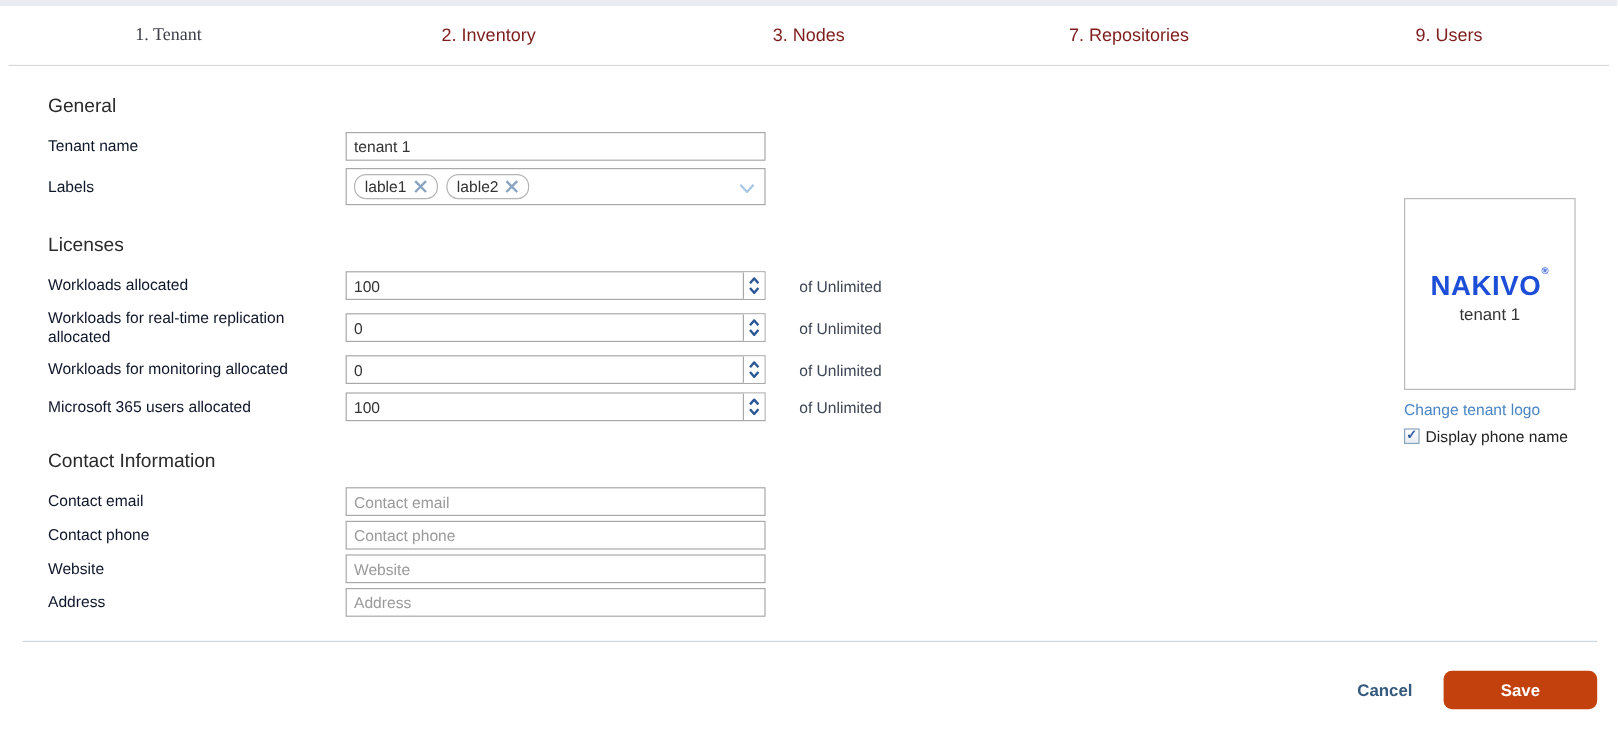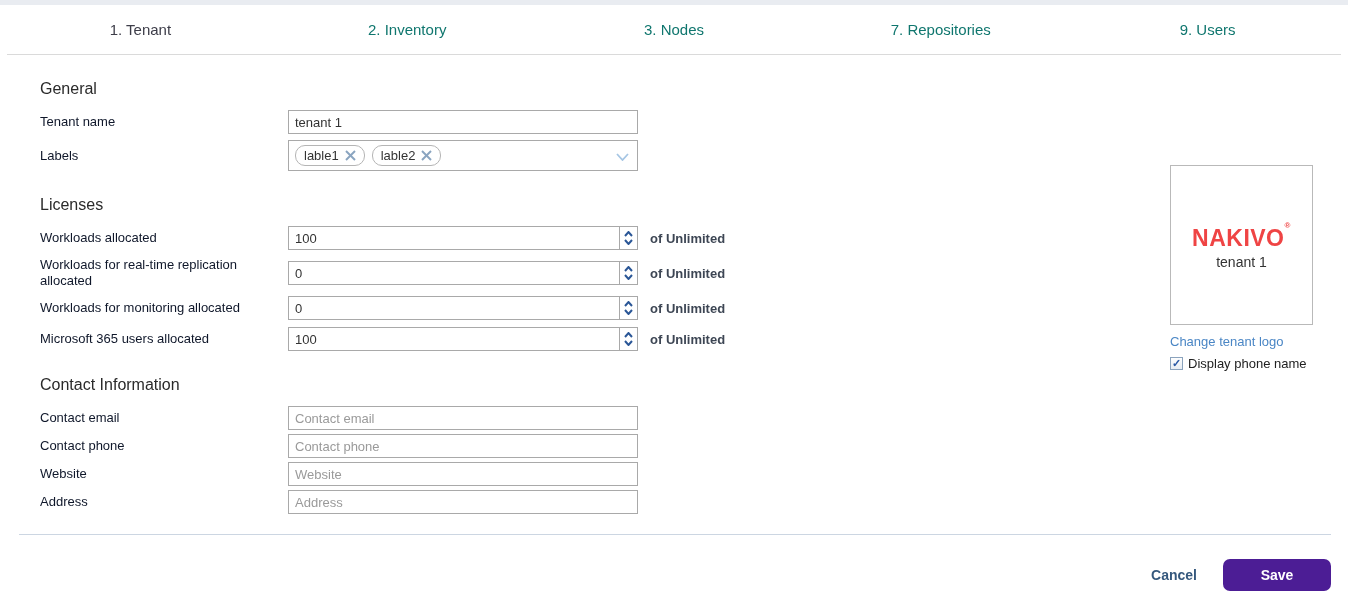--- a/index.html
+++ b/index.html
@@ -3,71 +3,71 @@
 <meta charset="utf-8">
 <style>
   * { margin:0; padding:0; box-sizing:border-box; }
   html,body { width:1348px; height:610px; background:#ffffff; overflow:hidden;
               font-family:"Liberation Sans", sans-serif; }
   .topstrip { height:5px; background:#e9ecf1; }
 
   
   .tabbar { display:flex; height:50px; align-items:center; margin:0 7px;
             border-bottom:1px solid #dadada; }
-  .tab { flex:1; text-align:center; font-size:15px; color:#0f766e; cursor:pointer; }
-  .tab.active { color:#3d3d49; }
+  .tab { flex:1; text-align:center; font-size:15px; color:#7f1d1d; cursor:pointer; }
+  .tab.active { color:#3d3d49;font-family:Liberation Serif, serif; }
 
   
   .main { padding-left:40px; position:relative; }
   .section-title { font-size:16px; font-weight:400; color:#2a2a2a; margin:25px 0 12px 0; }
   .row { display:flex; align-items:center; margin-bottom:6px; }
   .row .lbl { width:248px; font-size:13px; color:#0f172a; line-height:16px; padding-right:10px; }
   .field { width:350px; position:relative; }
   input.txt { width:350px; height:24px; border:1px solid #a9a9a9; padding:2px 6px;
               font-size:13px; color:#333; font-family:"Liberation Sans", sans-serif; }
   input.txt::placeholder { color:#9a9a9a; opacity:1; }
   .lic-row { margin-bottom:7px; }
   .spinwrap { position:relative; width:350px; }
   .spinwrap input.txt { }
   .spinner { position:absolute; right:1px; top:1px; bottom:1px; width:18px;
              border-left:1px solid #a9a9a9; display:flex; flex-direction:column;
              align-items:center; justify-content:center; background:#fff; cursor:pointer; }
   .spinner svg { display:block; margin:1px 0; }
-  .suffix { font-size:13px; color:#3d4654; margin-left:12px; white-space:nowrap;font-weight:bold; }
+  .suffix { font-size:13px; color:#3d4654; margin-left:28px; white-space:nowrap; }
 
   
   .multiselect { width:350px; height:31px; border:1px solid #a9a9a9; display:flex;
                  align-items:center; padding:0 6px; gap:7px; position:relative; }
   .chip { display:inline-flex; align-items:center; gap:6px; border:1px solid #b5b5b5;
           border-radius:10px; padding:2px 8px; font-size:13px; color:#333; background:#fff; }
   .chip svg { cursor:pointer; }
   .ms-caret { position:absolute; right:8px; top:12px; }
 
   
   .logo-panel { position:absolute; left:1170px; top:165px; width:145px; }
   .logo-box { width:143px; height:160px; border:1px solid #b9b9b9; display:flex;
               flex-direction:column; align-items:center; justify-content:center; }
-  .brand { font-size:23px; font-weight:bold; color:#ef4444; letter-spacing:0.5px; }
+  .brand { font-size:23px; font-weight:bold; color:#1d4ed8; letter-spacing:0.5px; }
   .brand sup { font-size:8px; vertical-align:18px; }
   .logo-tenant { font-size:14px; color:#333; margin-top:2px; }
   .change-logo { display:block; margin-top:9px; font-size:13px; color:#4a86c5;
                  text-decoration:none; cursor:pointer; }
   .cb-row { display:flex; align-items:center; gap:5px; margin-top:7px; width:160px; }
   .cb { width:13px; height:13px; border:1px solid #8ba3bd; flex:0 0 13px;
         background:linear-gradient(#fefefe,#e7edf3); display:inline-flex; align-items:center;
         justify-content:center; color:#2a59a5; font-size:11px; font-weight:bold;
         line-height:11px; cursor:pointer; }
   .cb-label { font-size:13px; color:#222; white-space:nowrap; }
 
   
   .footer-divider { position:absolute; left:19px; right:17px; top:534px;
                     border-top:1px solid #ccd6e2; }
   .footer { position:absolute; top:559px; right:17px; display:flex; align-items:center; gap:26px; }
   .cancel { font-size:14px; font-weight:bold; color:#35587d; cursor:pointer;text-align:center; }
-  .save { width:108px; height:32px; background:#4c1d95; border:none; border-radius:7px;
+  .save { width:128px; height:32px; background:#c2410c; border:none; border-radius:7px;
           color:#fff; font-size:14px; font-weight:bold; cursor:pointer;
           font-family:"Liberation Sans", sans-serif; }
 </style>
 </head>
 <body>
 
 <div class="topstrip"></div>
 
 <div class="tabbar">
   <div class="tab active">1. Tenant</div>

